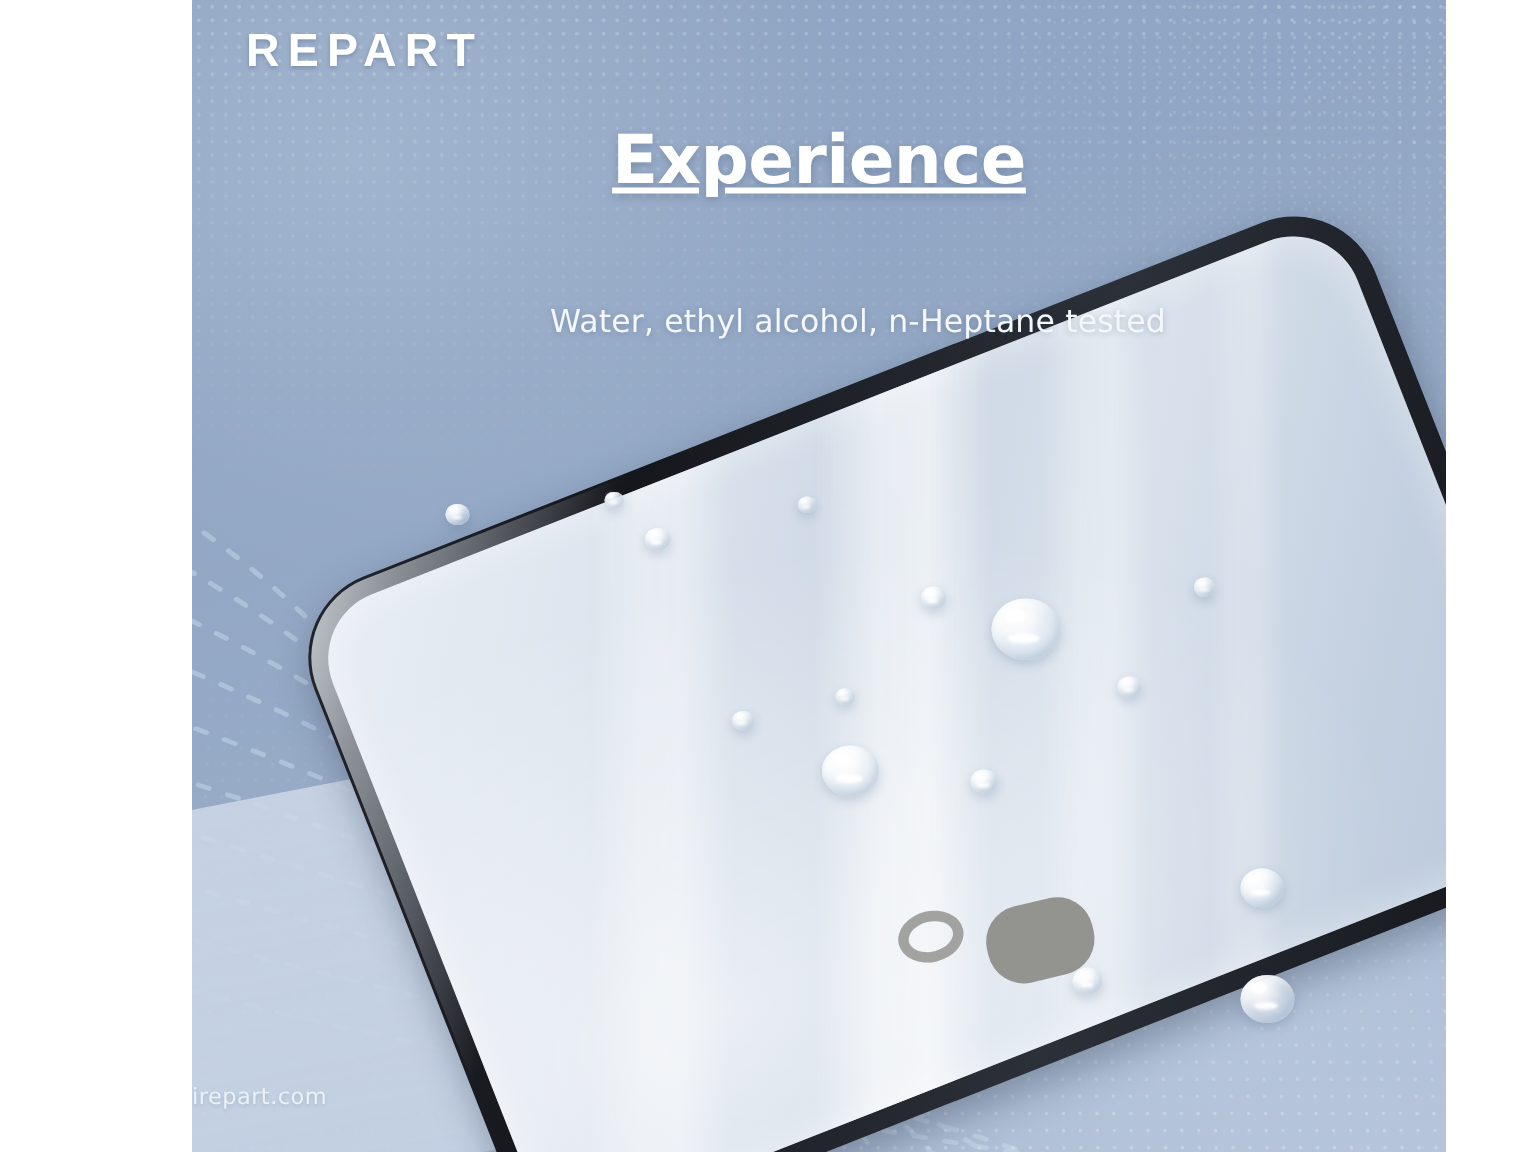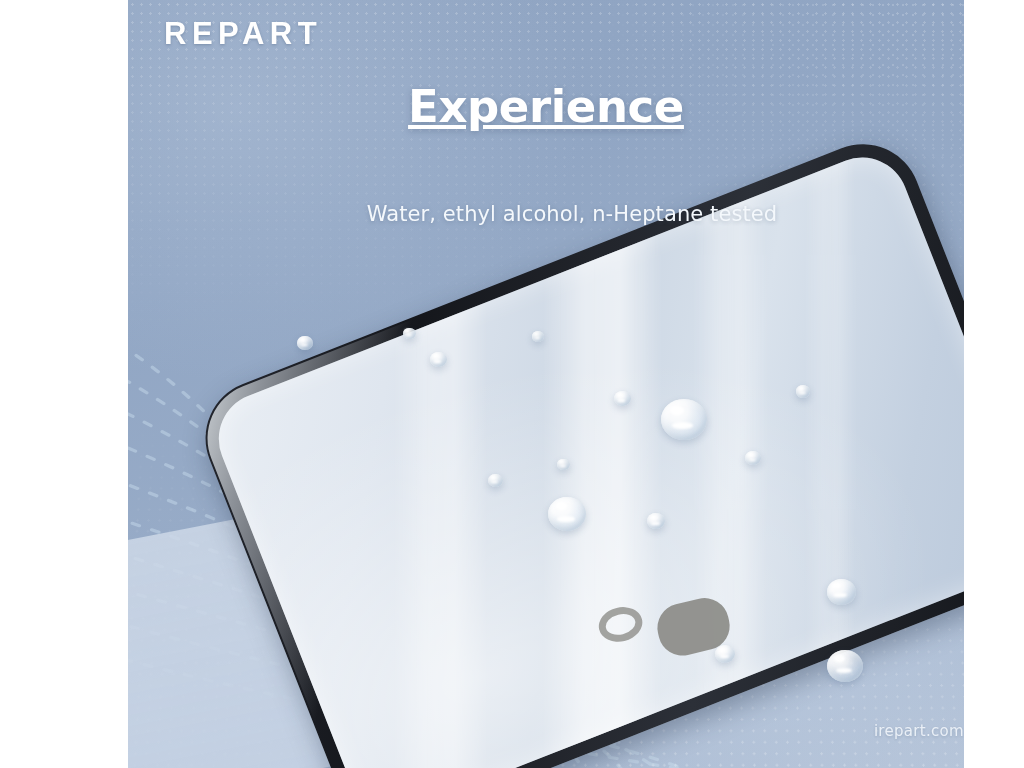--- a/index.html
+++ b/index.html
@@ -289,21 +289,21 @@
     font-family: "DejaVu Sans", sans-serif;
     text-shadow: 0 1px 4px rgba(52,72,102,0.28);
     margin-left: 26px;
   }
 
   .site {
     position: absolute;
     left: 0;
     bottom: 28px;
     width: 100%;
-    text-align: right;
+    text-align: left;
     color: #eef3f9;
     font-size: 15px;
     letter-spacing: 0.3px;
     font-family: "DejaVu Sans", sans-serif;
     opacity: 0.93;
     text-shadow: 0 1px 3px rgba(52,72,102,0.22);
   }
 </style>
 </head>
 <body>

